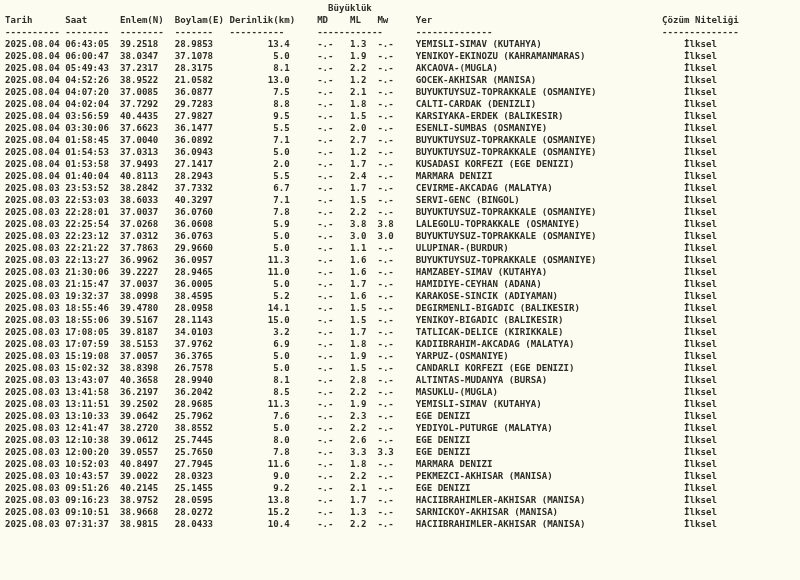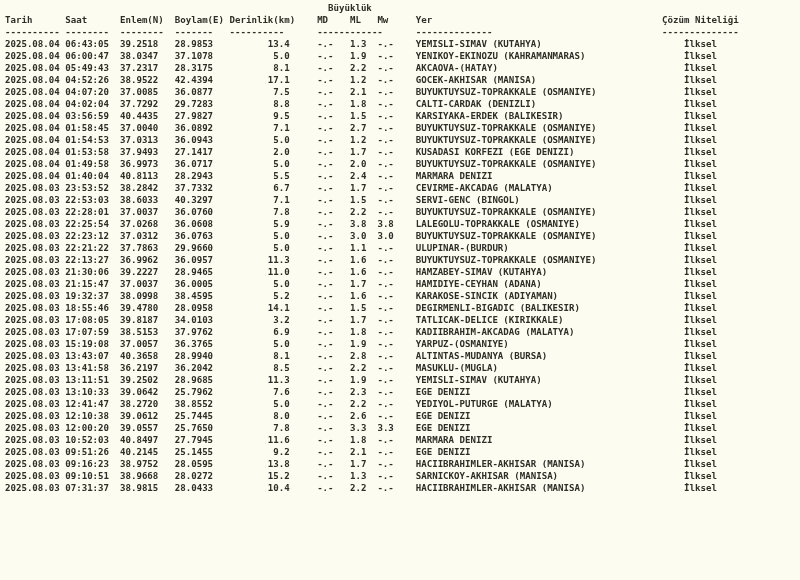--- a/index.html
+++ b/index.html
@@ -29,50 +29,53 @@
 </head>
 <body>
 
 <div id="screen">
   <div id="listing">
       <div class="line">                                                           <span>Büyüklük</span></div>
       <div class="line"><span>Tarih</span>      <span>Saat</span>      <span>Enlem(N)</span>  <span>Boylam(E)</span> <span>Derinlik(km)</span>    <span>MD</span>    <span>ML</span>   <span>Mw</span>     <span>Yer</span>                                          <span>Çözüm Niteliği</span></div>
       <div class="line"><span>----------</span> <span>--------</span>  <span>--------</span>  <span>-------</span>   <span>----------</span>      <span>------------</span>      <span>--------------</span>                               <span>--------------</span></div>
       <div class="line"><span>2025.08.04</span> <span>06:43:05</span>  <span>39.2518</span>   <span>28.9853</span>          <span>13.4</span>     <span>-.-</span>   <span>1.3</span>  <span>-.-</span>    <span>YEMISLI-SIMAV (KUTAHYA)</span>                          <span>İlksel</span></div>
       <div class="line"><span>2025.08.04</span> <span>06:00:47</span>  <span>38.0347</span>   <span>37.1078</span>           <span>5.0</span>     <span>-.-</span>   <span>1.9</span>  <span>-.-</span>    <span>YENIKOY-EKINOZU (KAHRAMANMARAS)</span>                  <span>İlksel</span></div>
-      <div class="line"><span>2025.08.04</span> <span>05:49:43</span>  <span>37.2317</span>   <span>28.3175</span>           <span>8.1</span>     <span>-.-</span>   <span>2.2</span>  <span>-.-</span>    <span>AKCAOVA-(HATAY)</span>                                  <span>İlksel</span></div>
-      <div class="line"><span>2025.08.04</span> <span>04:52:26</span>  <span>38.9522</span>   <span>42.4394</span>          <span>17.1</span>     <span>-.-</span>   <span>1.2</span>  <span>-.-</span>    <span>GOCEK-AKHISAR (MANISA)</span>                           <span>İlksel</span></div>
+      <div class="line"><span>2025.08.04</span> <span>05:49:43</span>  <span>37.2317</span>   <span>28.3175</span>           <span>8.1</span>     <span>-.-</span>   <span>2.2</span>  <span>-.-</span>    <span>AKCAOVA-(MUGLA)</span>                                  <span>İlksel</span></div>
+      <div class="line"><span>2025.08.04</span> <span>04:52:26</span>  <span>38.9522</span>   <span>21.0582</span>          <span>13.0</span>     <span>-.-</span>   <span>1.2</span>  <span>-.-</span>    <span>GOCEK-AKHISAR (MANISA)</span>                           <span>İlksel</span></div>
       <div class="line"><span>2025.08.04</span> <span>04:07:20</span>  <span>37.0085</span>   <span>36.0877</span>           <span>7.5</span>     <span>-.-</span>   <span>2.1</span>  <span>-.-</span>    <span>BUYUKTUYSUZ-TOPRAKKALE (OSMANIYE)</span>                <span>İlksel</span></div>
       <div class="line"><span>2025.08.04</span> <span>04:02:04</span>  <span>37.7292</span>   <span>29.7283</span>           <span>8.8</span>     <span>-.-</span>   <span>1.8</span>  <span>-.-</span>    <span>CALTI-CARDAK (DENIZLI)</span>                           <span>İlksel</span></div>
       <div class="line"><span>2025.08.04</span> <span>03:56:59</span>  <span>40.4435</span>   <span>27.9827</span>           <span>9.5</span>     <span>-.-</span>   <span>1.5</span>  <span>-.-</span>    <span>KARSIYAKA-ERDEK (BALIKESIR)</span>                      <span>İlksel</span></div>
+      <div class="line"><span>2025.08.04</span> <span>03:30:06</span>  <span>37.6623</span>   <span>36.1477</span>           <span>5.5</span>     <span>-.-</span>   <span>2.0</span>  <span>-.-</span>    <span>ESENLI-SUMBAS (OSMANIYE)</span>                         <span>İlksel</span></div>
       <div class="line"><span>2025.08.04</span> <span>01:58:45</span>  <span>37.0040</span>   <span>36.0892</span>           <span>7.1</span>     <span>-.-</span>   <span>2.7</span>  <span>-.-</span>    <span>BUYUKTUYSUZ-TOPRAKKALE (OSMANIYE)</span>                <span>İlksel</span></div>
       <div class="line"><span>2025.08.04</span> <span>01:54:53</span>  <span>37.0313</span>   <span>36.0943</span>           <span>5.0</span>     <span>-.-</span>   <span>1.2</span>  <span>-.-</span>    <span>BUYUKTUYSUZ-TOPRAKKALE (OSMANIYE)</span>                <span>İlksel</span></div>
       <div class="line"><span>2025.08.04</span> <span>01:53:58</span>  <span>37.9493</span>   <span>27.1417</span>           <span>2.0</span>     <span>-.-</span>   <span>1.7</span>  <span>-.-</span>    <span>KUSADASI KORFEZI (EGE DENIZI)</span>                    <span>İlksel</span></div>
-      <div class="line"><span>2025.08.04</span> <span>01:49:58</span>  <span>36.9973</span>   <span>36.0717</span>           <span>5.0</span>     <span>-.-</span>   <span>2.0</span>  <span>-.-</span>    <span>BUYUKTUYSUZ-TOPRAKKALE (OSMANIYE)</span>                <span>İlksel</span></div>
       <div class="line"><span>2025.08.04</span> <span>01:40:04</span>  <span>40.8113</span>   <span>28.2943</span>           <span>5.5</span>     <span>-.-</span>   <span>2.4</span>  <span>-.-</span>    <span>MARMARA DENIZI</span>                                   <span>İlksel</span></div>
       <div class="line"><span>2025.08.03</span> <span>23:53:52</span>  <span>38.2842</span>   <span>37.7332</span>           <span>6.7</span>     <span>-.-</span>   <span>1.7</span>  <span>-.-</span>    <span>CEVIRME-AKCADAG (MALATYA)</span>                        <span>İlksel</span></div>
       <div class="line"><span>2025.08.03</span> <span>22:53:03</span>  <span>38.6033</span>   <span>40.3297</span>           <span>7.1</span>     <span>-.-</span>   <span>1.5</span>  <span>-.-</span>    <span>SERVI-GENC (BINGOL)</span>                              <span>İlksel</span></div>
       <div class="line"><span>2025.08.03</span> <span>22:28:01</span>  <span>37.0037</span>   <span>36.0760</span>           <span>7.8</span>     <span>-.-</span>   <span>2.2</span>  <span>-.-</span>    <span>BUYUKTUYSUZ-TOPRAKKALE (OSMANIYE)</span>                <span>İlksel</span></div>
       <div class="line"><span>2025.08.03</span> <span>22:25:54</span>  <span>37.0268</span>   <span>36.0608</span>           <span>5.9</span>     <span>-.-</span>   <span>3.8</span>  <span>3.8</span>    <span>LALEGOLU-TOPRAKKALE (OSMANIYE)</span>                   <span>İlksel</span></div>
       <div class="line"><span>2025.08.03</span> <span>22:23:12</span>  <span>37.0312</span>   <span>36.0763</span>           <span>5.0</span>     <span>-.-</span>   <span>3.0</span>  <span>3.0</span>    <span>BUYUKTUYSUZ-TOPRAKKALE (OSMANIYE)</span>                <span>İlksel</span></div>
       <div class="line"><span>2025.08.03</span> <span>22:21:22</span>  <span>37.7863</span>   <span>29.9660</span>           <span>5.0</span>     <span>-.-</span>   <span>1.1</span>  <span>-.-</span>    <span>ULUPINAR-(BURDUR)</span>                                <span>İlksel</span></div>
       <div class="line"><span>2025.08.03</span> <span>22:13:27</span>  <span>36.9962</span>   <span>36.0957</span>          <span>11.3</span>     <span>-.-</span>   <span>1.6</span>  <span>-.-</span>    <span>BUYUKTUYSUZ-TOPRAKKALE (OSMANIYE)</span>                <span>İlksel</span></div>
       <div class="line"><span>2025.08.03</span> <span>21:30:06</span>  <span>39.2227</span>   <span>28.9465</span>          <span>11.0</span>     <span>-.-</span>   <span>1.6</span>  <span>-.-</span>    <span>HAMZABEY-SIMAV (KUTAHYA)</span>                         <span>İlksel</span></div>
       <div class="line"><span>2025.08.03</span> <span>21:15:47</span>  <span>37.0037</span>   <span>36.0005</span>           <span>5.0</span>     <span>-.-</span>   <span>1.7</span>  <span>-.-</span>    <span>HAMIDIYE-CEYHAN (ADANA)</span>                          <span>İlksel</span></div>
       <div class="line"><span>2025.08.03</span> <span>19:32:37</span>  <span>38.0998</span>   <span>38.4595</span>           <span>5.2</span>     <span>-.-</span>   <span>1.6</span>  <span>-.-</span>    <span>KARAKOSE-SINCIK (ADIYAMAN)</span>                       <span>İlksel</span></div>
       <div class="line"><span>2025.08.03</span> <span>18:55:46</span>  <span>39.4780</span>   <span>28.0958</span>          <span>14.1</span>     <span>-.-</span>   <span>1.5</span>  <span>-.-</span>    <span>DEGIRMENLI-BIGADIC (BALIKESIR)</span>                   <span>İlksel</span></div>
+      <div class="line"><span>2025.08.03</span> <span>18:55:06</span>  <span>39.5167</span>   <span>28.1143</span>          <span>15.0</span>     <span>-.-</span>   <span>1.5</span>  <span>-.-</span>    <span>YENIKOY-BIGADIC (BALIKESIR)</span>                      <span>İlksel</span></div>
       <div class="line"><span>2025.08.03</span> <span>17:08:05</span>  <span>39.8187</span>   <span>34.0103</span>           <span>3.2</span>     <span>-.-</span>   <span>1.7</span>  <span>-.-</span>    <span>TATLICAK-DELICE (KIRIKKALE)</span>                      <span>İlksel</span></div>
       <div class="line"><span>2025.08.03</span> <span>17:07:59</span>  <span>38.5153</span>   <span>37.9762</span>           <span>6.9</span>     <span>-.-</span>   <span>1.8</span>  <span>-.-</span>    <span>KADIIBRAHIM-AKCADAG (MALATYA)</span>                    <span>İlksel</span></div>
       <div class="line"><span>2025.08.03</span> <span>15:19:08</span>  <span>37.0057</span>   <span>36.3765</span>           <span>5.0</span>     <span>-.-</span>   <span>1.9</span>  <span>-.-</span>    <span>YARPUZ-(OSMANIYE)</span>                                <span>İlksel</span></div>
+      <div class="line"><span>2025.08.03</span> <span>15:02:32</span>  <span>38.8398</span>   <span>26.7578</span>           <span>5.0</span>     <span>-.-</span>   <span>1.5</span>  <span>-.-</span>    <span>CANDARLI KORFEZI (EGE DENIZI)</span>                    <span>İlksel</span></div>
       <div class="line"><span>2025.08.03</span> <span>13:43:07</span>  <span>40.3658</span>   <span>28.9940</span>           <span>8.1</span>     <span>-.-</span>   <span>2.8</span>  <span>-.-</span>    <span>ALTINTAS-MUDANYA (BURSA)</span>                         <span>İlksel</span></div>
       <div class="line"><span>2025.08.03</span> <span>13:41:58</span>  <span>36.2197</span>   <span>36.2042</span>           <span>8.5</span>     <span>-.-</span>   <span>2.2</span>  <span>-.-</span>    <span>MASUKLU-(MUGLA)</span>                                  <span>İlksel</span></div>
       <div class="line"><span>2025.08.03</span> <span>13:11:51</span>  <span>39.2502</span>   <span>28.9685</span>          <span>11.3</span>     <span>-.-</span>   <span>1.9</span>  <span>-.-</span>    <span>YEMISLI-SIMAV (KUTAHYA)</span>                          <span>İlksel</span></div>
       <div class="line"><span>2025.08.03</span> <span>13:10:33</span>  <span>39.0642</span>   <span>25.7962</span>           <span>7.6</span>     <span>-.-</span>   <span>2.3</span>  <span>-.-</span>    <span>EGE DENIZI</span>                                       <span>İlksel</span></div>
       <div class="line"><span>2025.08.03</span> <span>12:41:47</span>  <span>38.2720</span>   <span>38.8552</span>           <span>5.0</span>     <span>-.-</span>   <span>2.2</span>  <span>-.-</span>    <span>YEDIYOL-PUTURGE (MALATYA)</span>                        <span>İlksel</span></div>
       <div class="line"><span>2025.08.03</span> <span>12:10:38</span>  <span>39.0612</span>   <span>25.7445</span>           <span>8.0</span>     <span>-.-</span>   <span>2.6</span>  <span>-.-</span>    <span>EGE DENIZI</span>                                       <span>İlksel</span></div>
       <div class="line"><span>2025.08.03</span> <span>12:00:20</span>  <span>39.0557</span>   <span>25.7650</span>           <span>7.8</span>     <span>-.-</span>   <span>3.3</span>  <span>3.3</span>    <span>EGE DENIZI</span>                                       <span>İlksel</span></div>
       <div class="line"><span>2025.08.03</span> <span>10:52:03</span>  <span>40.8497</span>   <span>27.7945</span>          <span>11.6</span>     <span>-.-</span>   <span>1.8</span>  <span>-.-</span>    <span>MARMARA DENIZI</span>                                   <span>İlksel</span></div>
+      <div class="line"><span>2025.08.03</span> <span>10:43:57</span>  <span>39.0022</span>   <span>28.0323</span>           <span>9.0</span>     <span>-.-</span>   <span>2.2</span>  <span>-.-</span>    <span>PEKMEZCI-AKHISAR (MANISA)</span>                        <span>İlksel</span></div>
       <div class="line"><span>2025.08.03</span> <span>09:51:26</span>  <span>40.2145</span>   <span>25.1455</span>           <span>9.2</span>     <span>-.-</span>   <span>2.1</span>  <span>-.-</span>    <span>EGE DENIZI</span>                                       <span>İlksel</span></div>
       <div class="line"><span>2025.08.03</span> <span>09:16:23</span>  <span>38.9752</span>   <span>28.0595</span>          <span>13.8</span>     <span>-.-</span>   <span>1.7</span>  <span>-.-</span>    <span>HACIIBRAHIMLER-AKHISAR (MANISA)</span>                  <span>İlksel</span></div>
       <div class="line"><span>2025.08.03</span> <span>09:10:51</span>  <span>38.9668</span>   <span>28.0272</span>          <span>15.2</span>     <span>-.-</span>   <span>1.3</span>  <span>-.-</span>    <span>SARNICKOY-AKHISAR (MANISA)</span>                       <span>İlksel</span></div>
       <div class="line"><span>2025.08.03</span> <span>07:31:37</span>  <span>38.9815</span>   <span>28.0433</span>          <span>10.4</span>     <span>-.-</span>   <span>2.2</span>  <span>-.-</span>    <span>HACIIBRAHIMLER-AKHISAR (MANISA)</span>                  <span>İlksel</span></div>
     </div>
 </div>
 
 </body></html>

